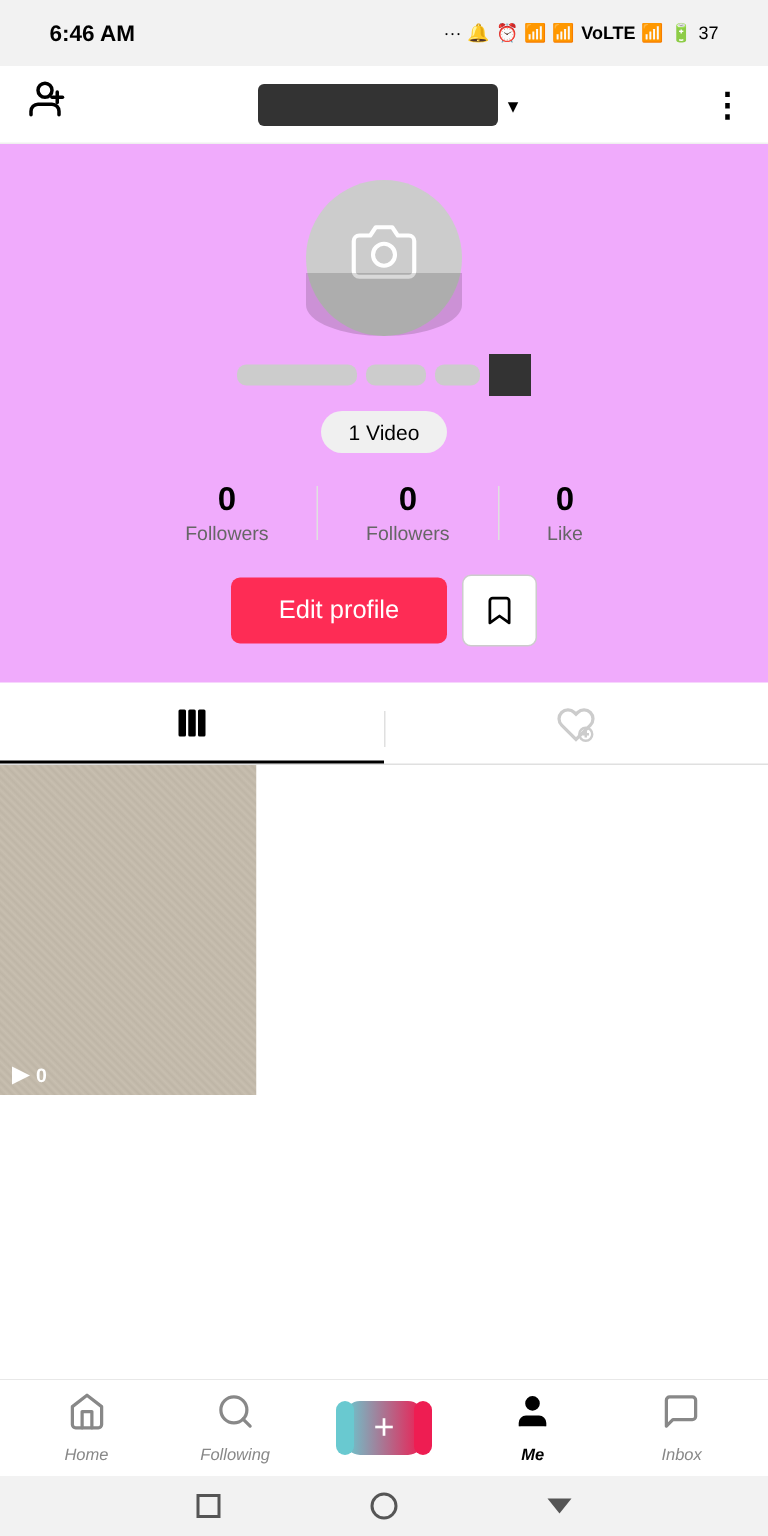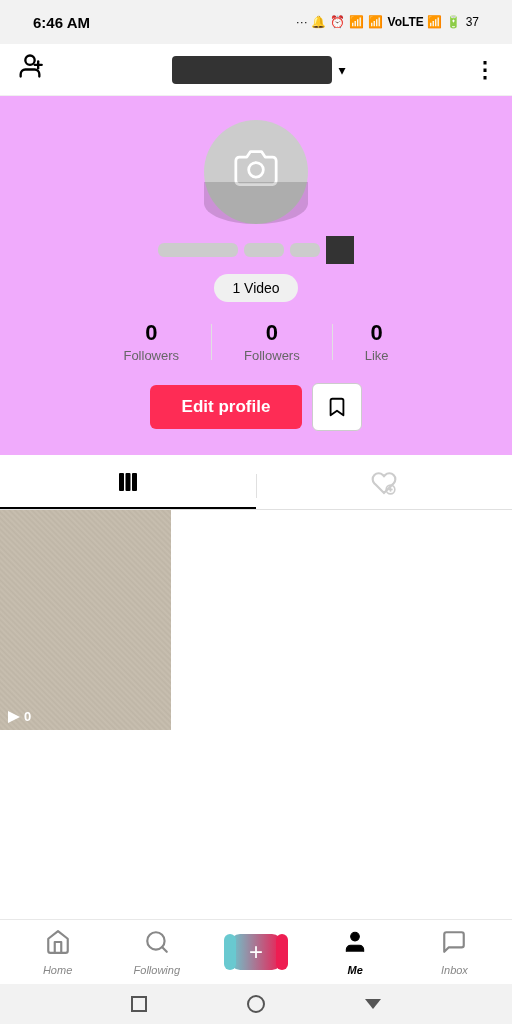--- a/index.html
+++ b/index.html
@@ -178,21 +178,21 @@
       gap: 10px;
       margin-bottom: 8px;
     }
     .edit-profile-btn {
       background: #fe2c55;
       color: #fff;
       border: none;
       border-radius: 6px;
       padding: 12px 32px;
       font-size: 17px;
-      font-weight: 700;
+      font-weight: 400;
       cursor: pointer;
     }
     .bookmark-btn {
       width: 50px;
       height: 48px;
       border: 1.5px solid #ccc;
       border-radius: 6px;
       background: #fff;
       display: flex;
       align-items: center;

